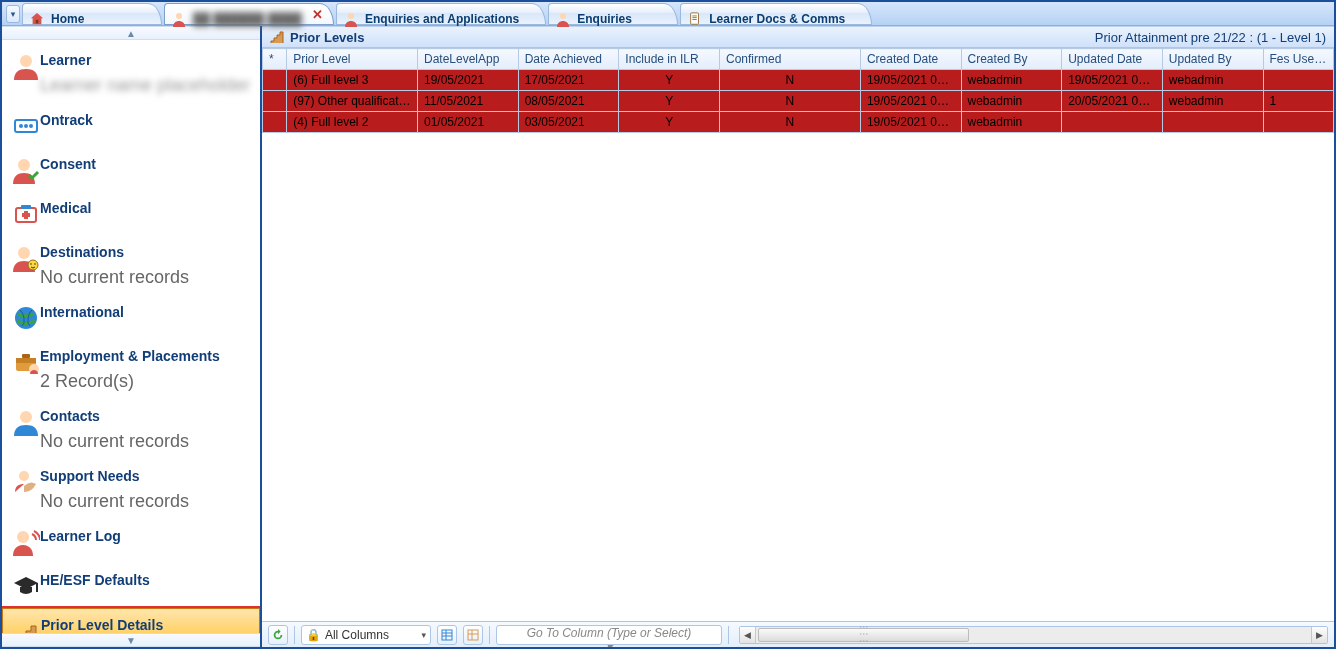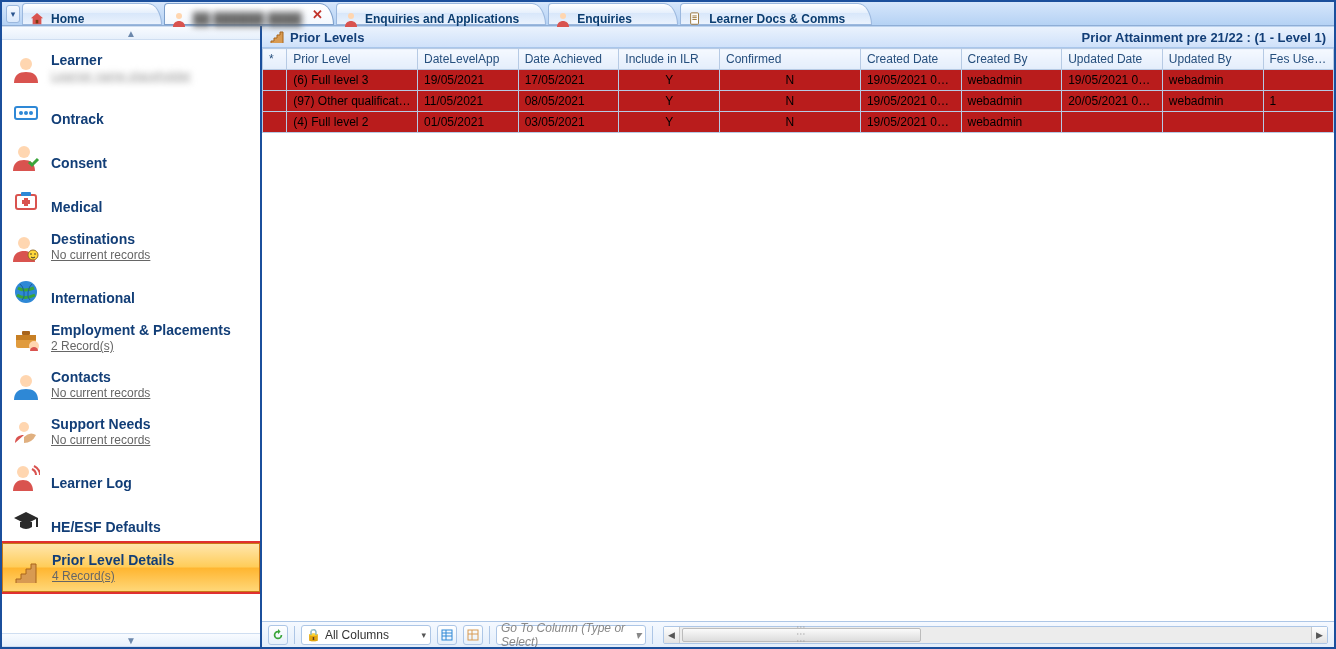--- a/index.html
+++ b/index.html
@@ -82,35 +82,35 @@
     display:flex;align-items:center;justify-content:center;
     color:#6c88ac;font-size:10px;cursor:pointer;
   }
   .sidebar {
     flex:1;
     overflow-y:auto;
     padding: 4px 0;
   }
   .nav-item {
     display:flex;
-    align-items:flex-end;
-    gap:11px;
+    align-items:flex-start;
+    gap:0;
     padding:8px 8px 8px 10px;
     cursor:pointer;
   }
   .nav-item .icon {
     width:28px;height:28px;
     display:flex;align-items:center;justify-content:center;
     font-size:22px;
   }
   .nav-item .text { display:flex;flex-direction:column; }
   .nav-item .title {
     color:#123e77; font-weight:bold; font-size:14px;
   }
-  .nav-item .subtitle { color:#666; font-size:12px; margin-top:1px;text-decoration:underline;}
+  .nav-item .subtitle { color:#666; font-size:18px; margin-top:7px;}
   .nav-item .subtitle.blurred { filter: blur(3px); color:#999;}
 
   .nav-item.selected {
     background: linear-gradient(#ffe6ad, #ffcd5a 48%, #ffb631 52%, #ffd778);
     border:1px solid #c97817;
     outline: 2px solid #e03030;
     outline-offset: 0;
   }
   .nav-item.selected .icon { filter: none; }
 
@@ -184,22 +184,23 @@
   .bb-select {
     height:20px;border:1px solid #adc6e6;border-radius:3px;
     background:#fff;display:flex;align-items:center;gap:4px;
     padding:0 4px;cursor:pointer;color:#333;
   }
   .bb-select .lock { color:#d2a638; }
   .bb-select .caret { font-size:9px;color:#555; }
   .bb-input {
     height:20px;border:1px solid #adc6e6;border-radius:3px;
     background:#fff;padding:0 4px;display:flex;align-items:center;
-    color:#888;font-style:italic;width:150px;
+    color:#888;font-style:italic;width:226px;
     justify-content:flex-start;
+    flex-direction:column;
   }
   .hscrollbar {
     flex:1;border:1px solid #adc6e6;height:18px;margin-left:4px;
     background:#ececec;border-radius:2px;position:relative;
   }
   .hscrollbar .arrow { position:absolute;top:0;width:16px;height:100%;
     background:linear-gradient(#fdfdfd,#e3e3e3);border:0;
     display:flex;align-items:center;justify-content:center;font-size:9px;color:#555;cursor:pointer;}
   .hscrollbar .arrow.left{left:0;border-right:1px solid #c8c8c8;}
   .hscrollbar .arrow.right{right:0;border-left:1px solid #c8c8c8;}
@@ -449,21 +450,21 @@
   <div class="content">
     <div class="panel-title">
       <span class="left">
         <span class="stairs-icon">
           <svg viewBox="0 0 14 14" width="14" height="14">
               <path d="M1 12h3v-3h3v-3h3v-3h3v12H1z" fill="#d89a52" stroke="#a8641b"></path>
             </svg>
         </span>
         <span>Prior Levels</span>
       </span>
-      <span style="font-weight:bold;color:#123e77;">Prior Attainment pre 21/22 : (1 - Level 1)</span>
+      <span style="font-weight:normal;color:#123e77;">Prior Attainment pre 21/22 : (1 - Level 1)</span>
     </div>
 
     <div class="grid-scroll">
       <table class="grid">
         <colgroup>
           <col class="handle">
             <col style="width:130px">
             <col style="width:100px">
             <col style="width:100px">
           <col style="width:100px">

